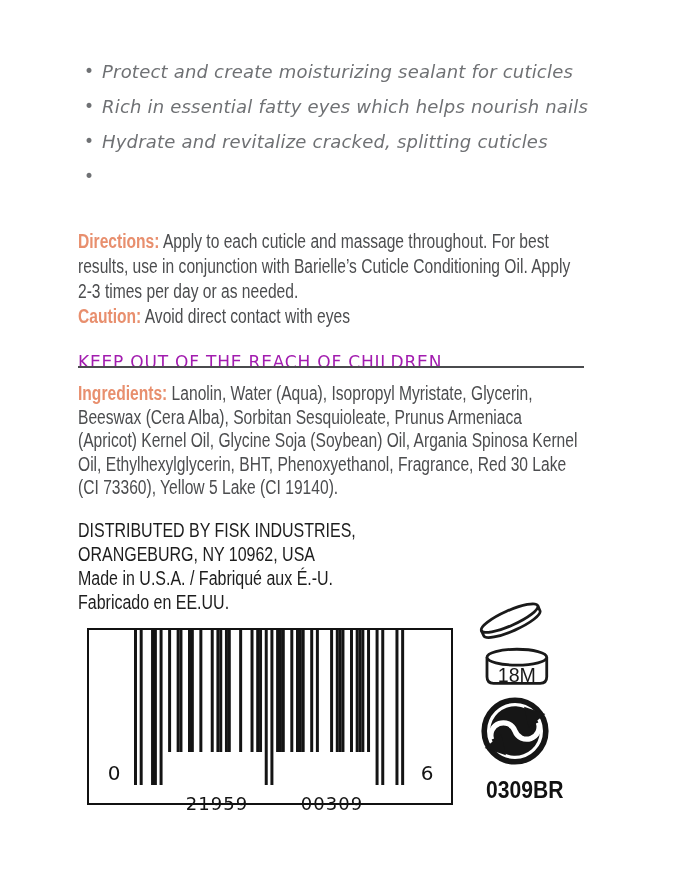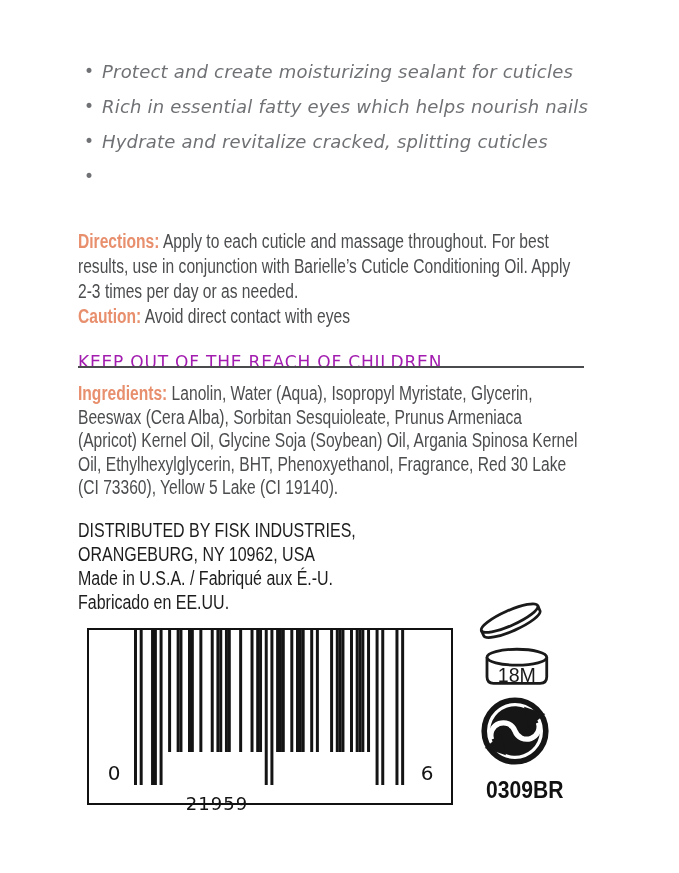--- a/index.html
+++ b/index.html
@@ -138,20 +138,21 @@
           <rect x="80" y="0" width="1.05" height="122"></rect>
           <rect x="82" y="0" width="1.05" height="122"></rect>
           <rect x="85" y="0" width="1.05" height="155"></rect>
           <rect x="87" y="0" width="1.05" height="155"></rect>
           <rect x="92" y="0" width="1.05" height="155"></rect>
           <rect x="94" y="0" width="1.05" height="155"></rect>
         </g>
     </svg>
     <span class="bc-num bc-side" style="left:25px">0</span>
     <span class="bc-num bc-main" style="left:128px">21959</span>
+    <span class="bc-num bc-main" style="left:243px">00309</span>
     <span class="bc-num bc-side" style="left:338px">6</span>
   </div>
 
   <svg class="jar" viewBox="0 0 90 100">
     <g transform="rotate(-24 40 22)">
       <path d="M7,20 v6 a33,8 0 0 0 66,0 v-6" fill="#fff" stroke="#1a1a1a" stroke-width="3" stroke-linejoin="round"></path>
       <ellipse cx="40" cy="20" rx="33" ry="8" fill="#fff" stroke="#1a1a1a" stroke-width="3"></ellipse>
     </g>
     <path d="M15,62 v21 q0,7 7,7 h50 q7,0 7,-7 v-21" fill="#fff" stroke="#1a1a1a" stroke-width="3"></path>
     <ellipse cx="47" cy="62" rx="32" ry="8.5" fill="#fff" stroke="#1a1a1a" stroke-width="3"></ellipse>

